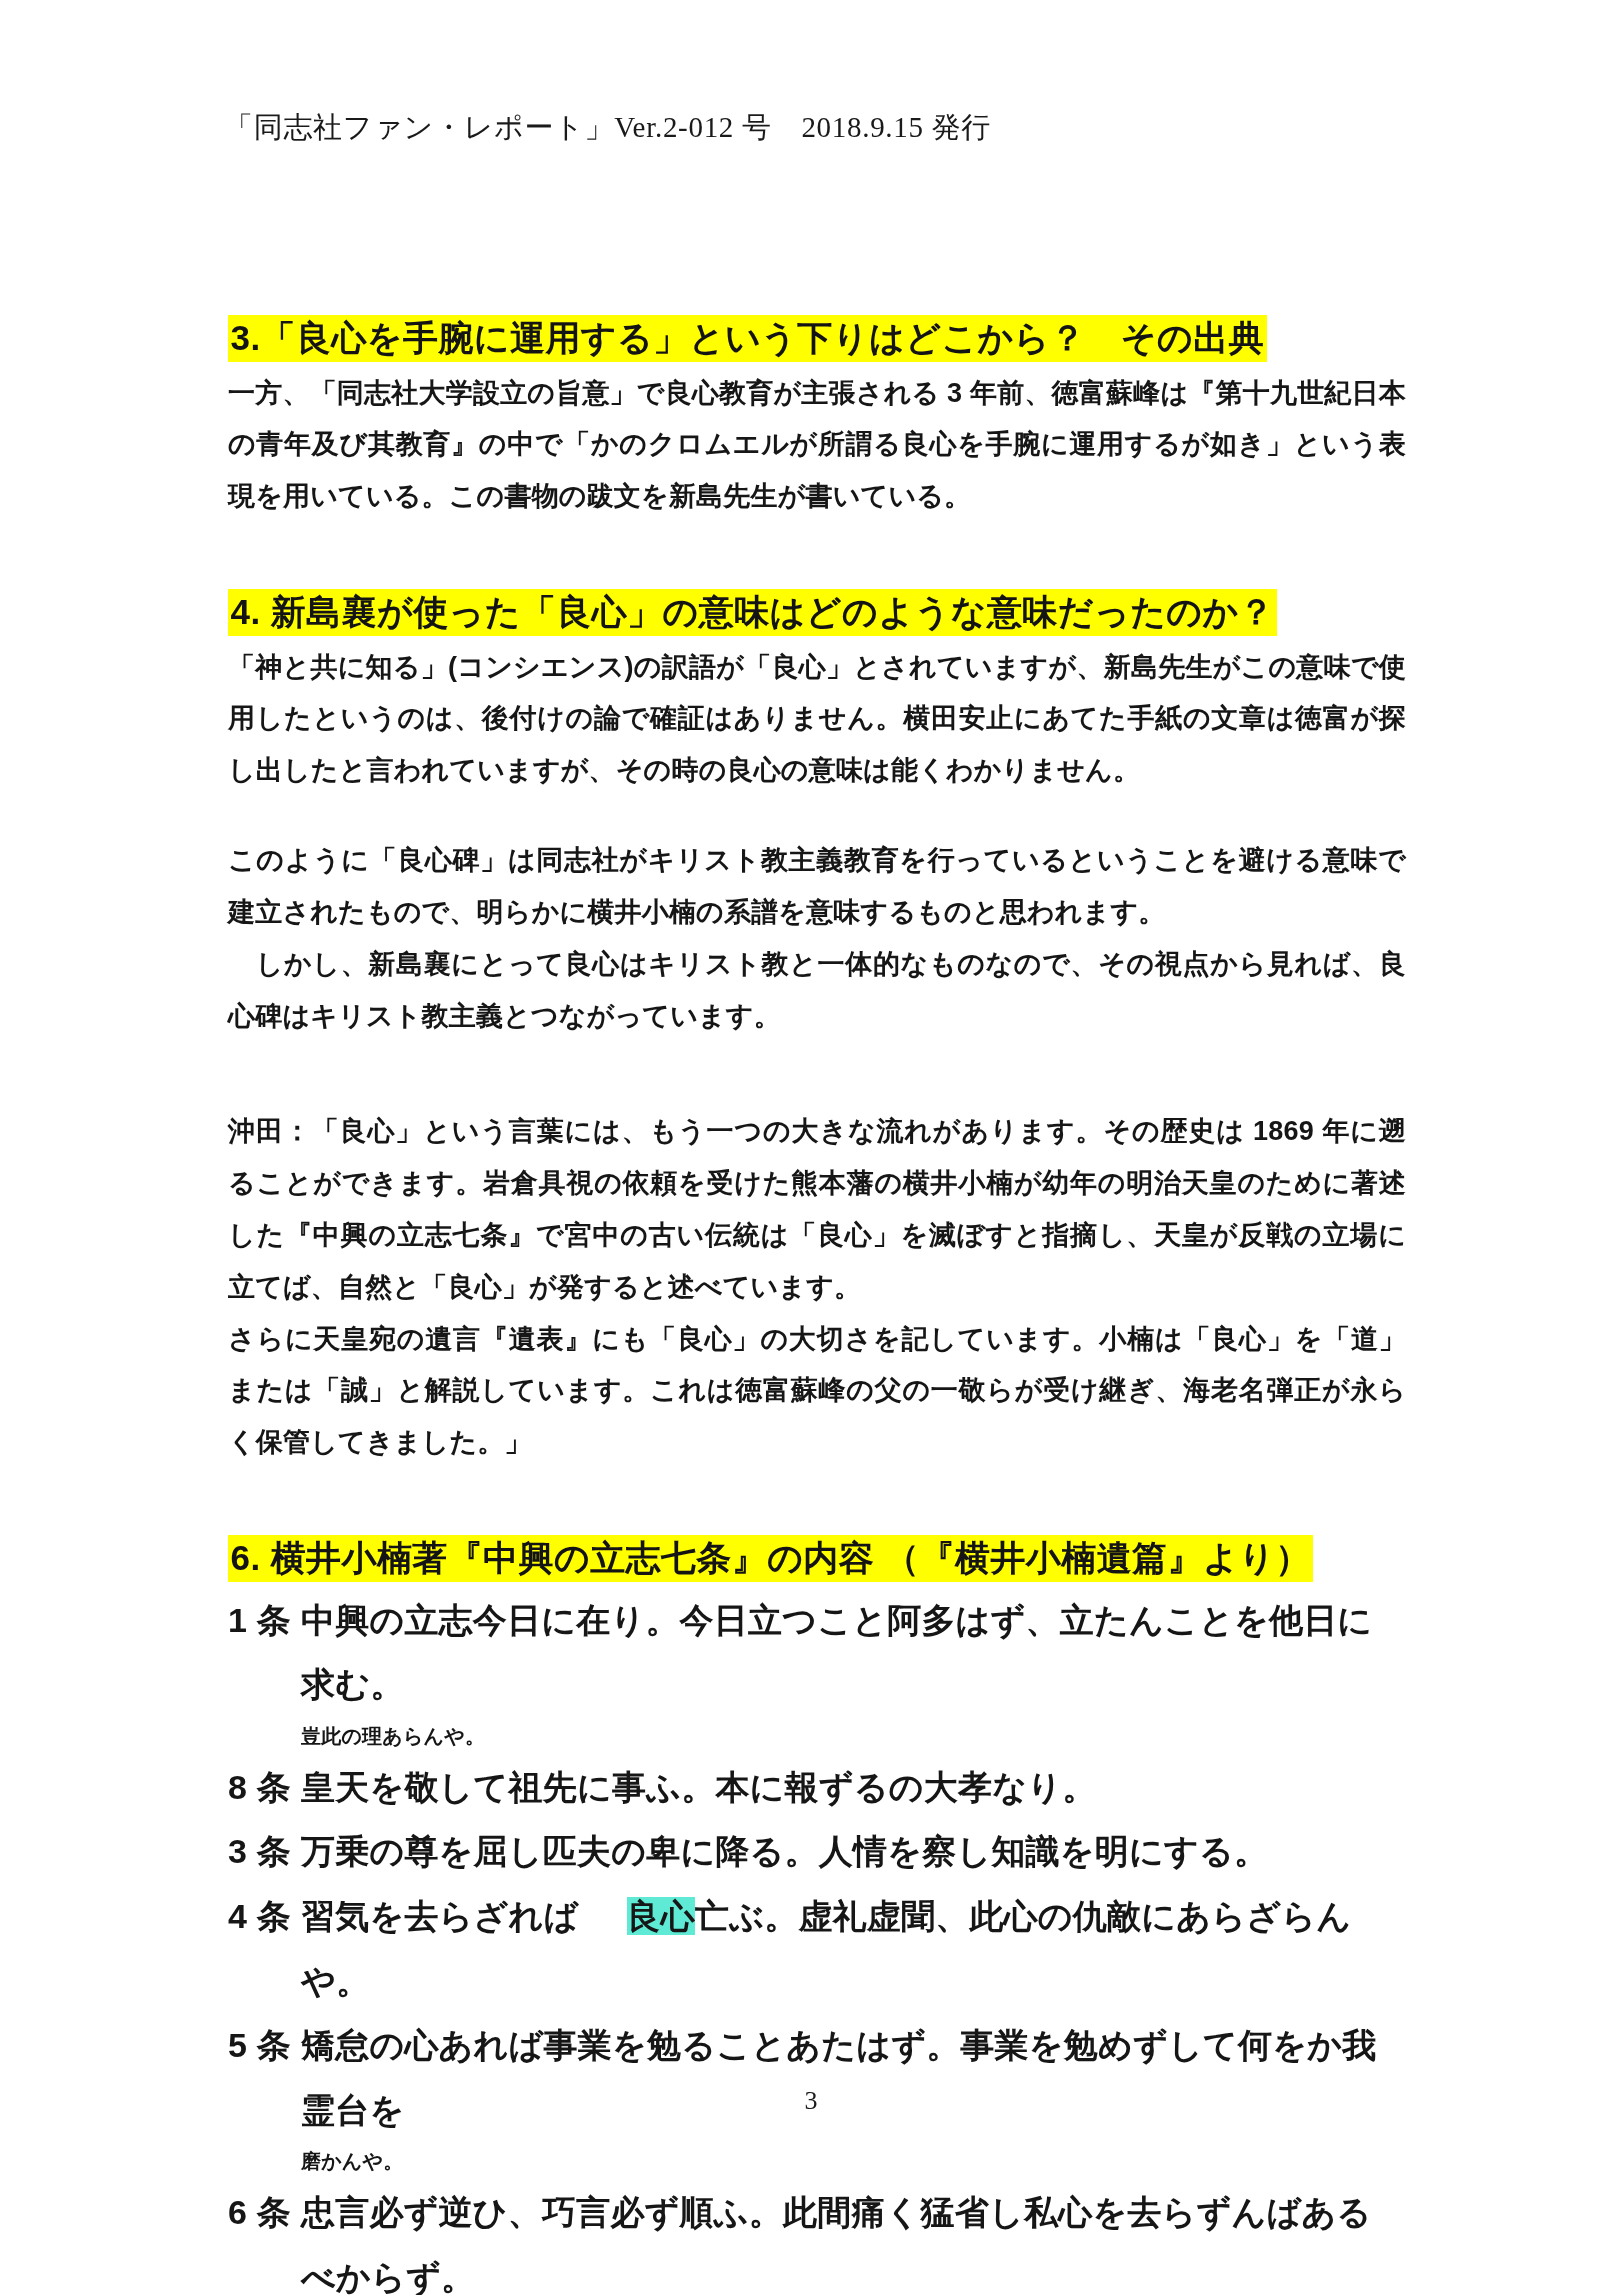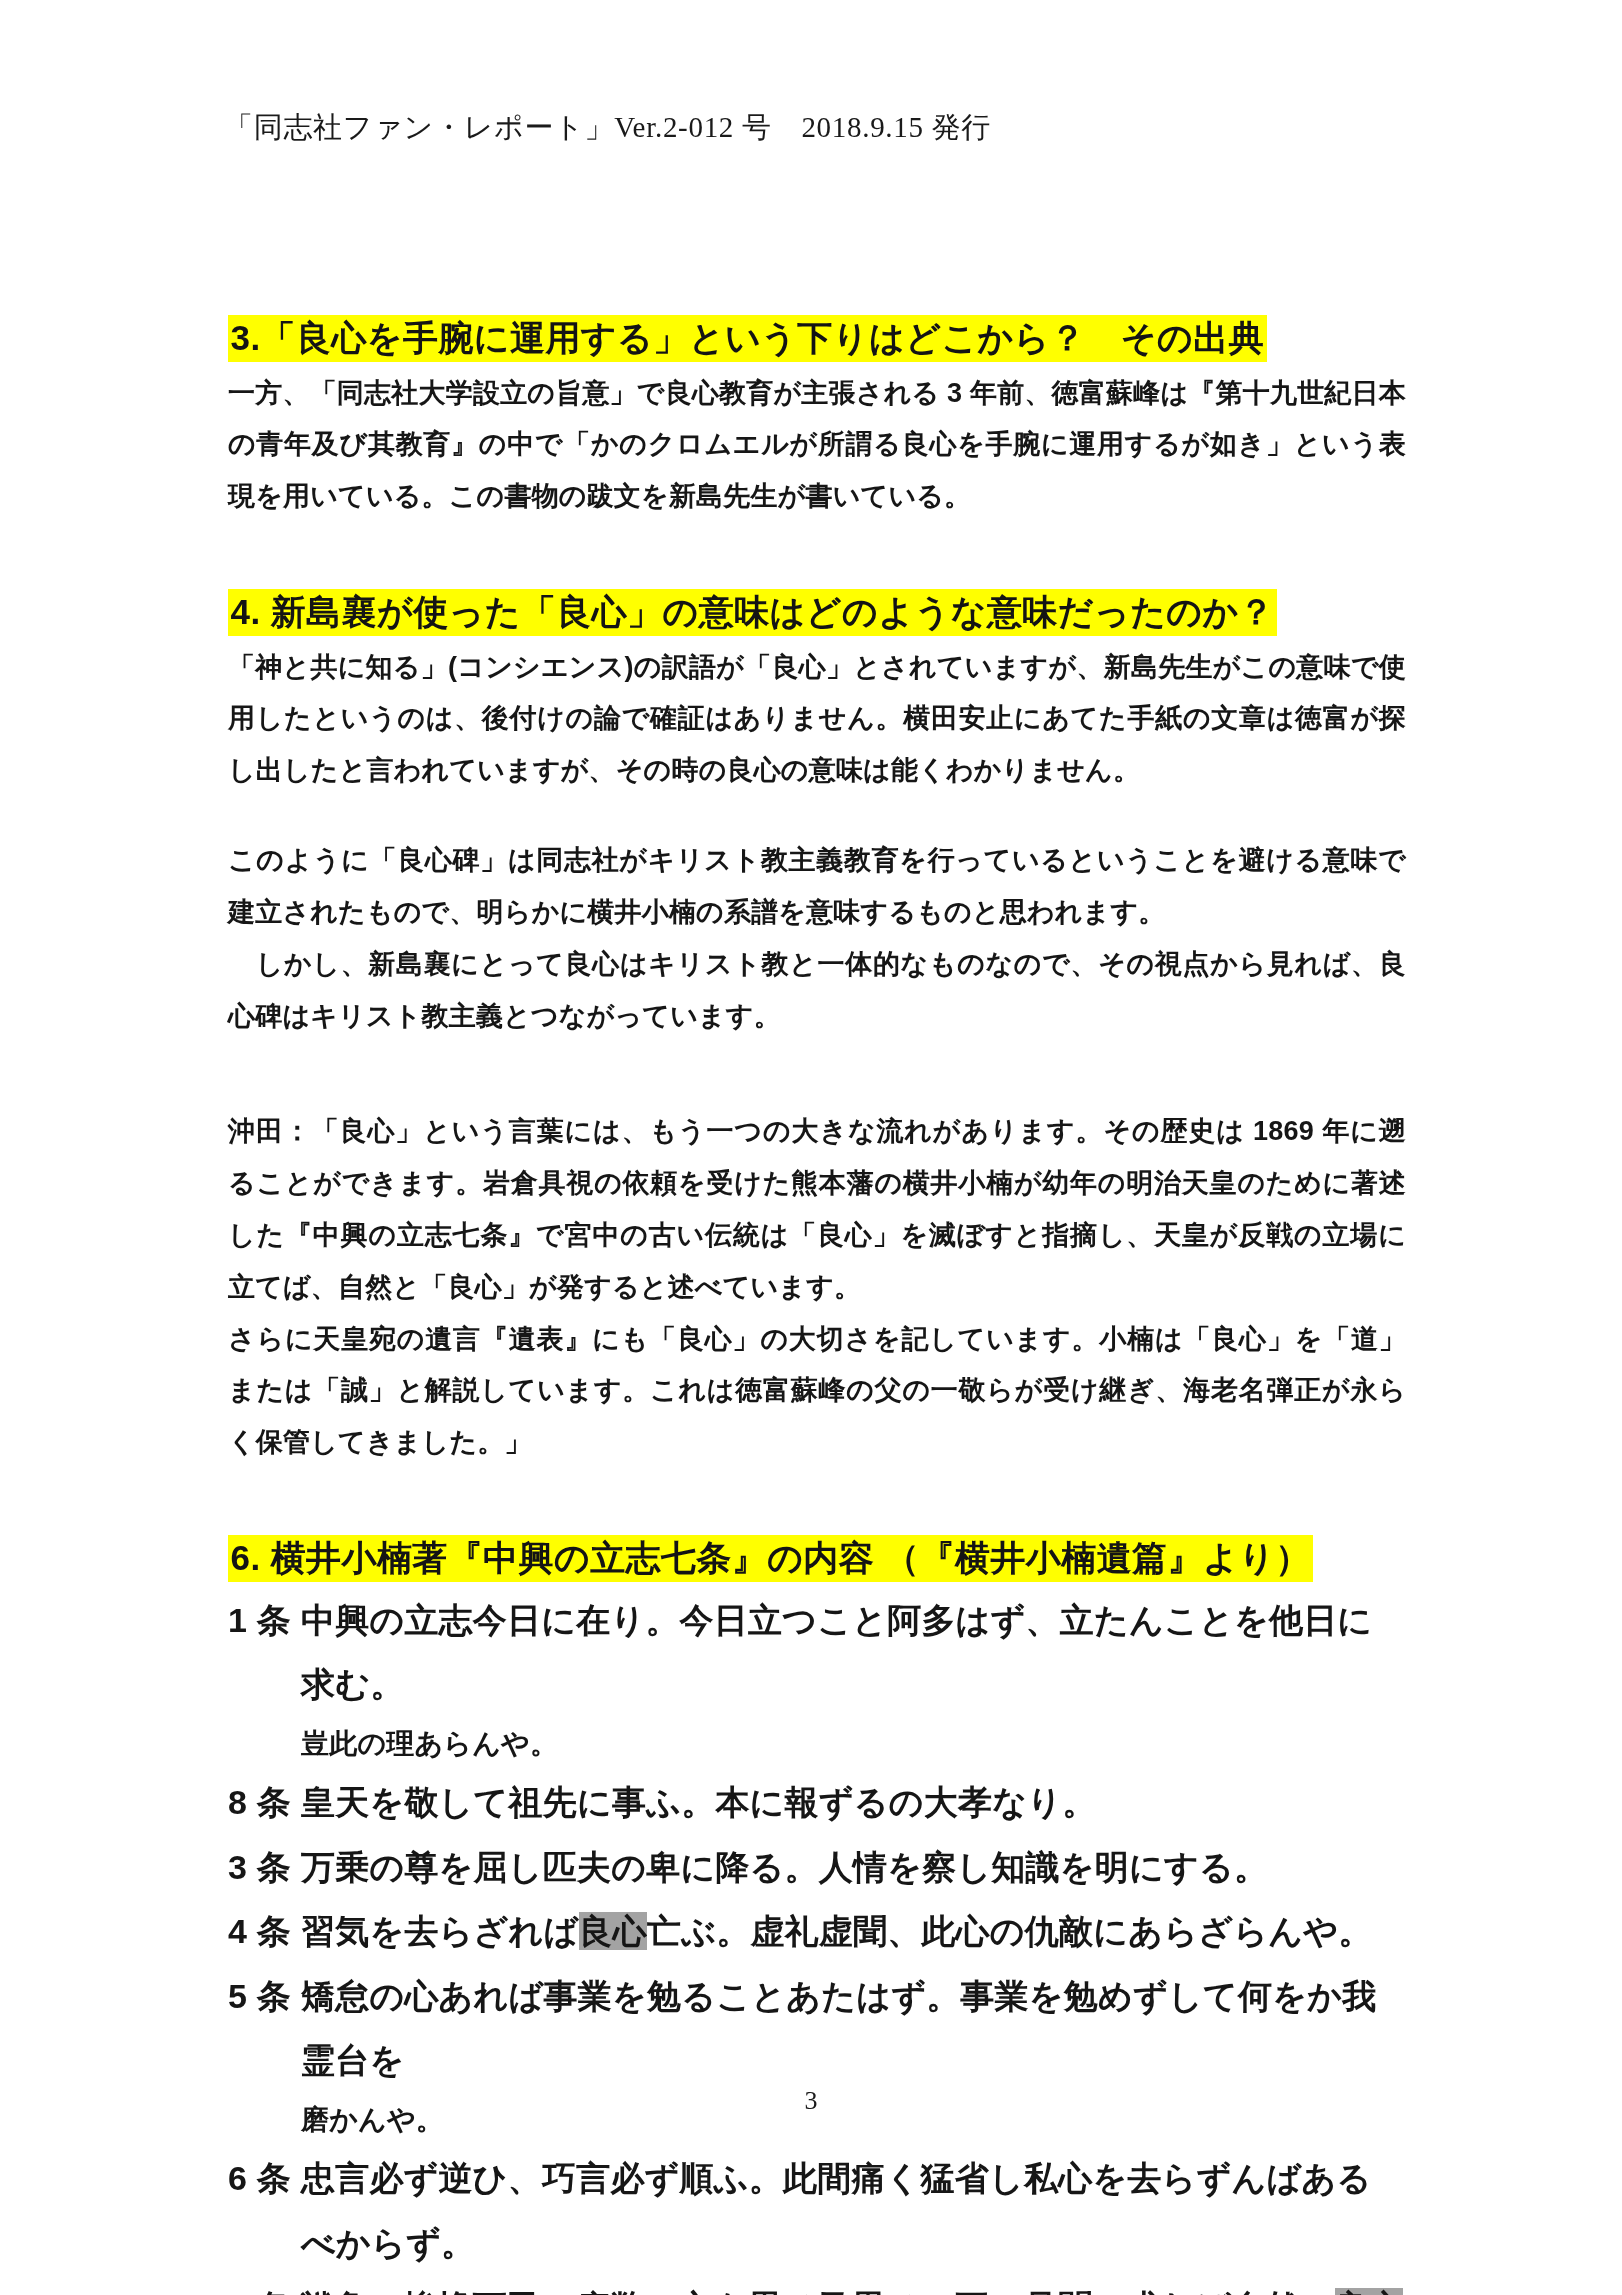--- a/index.html
+++ b/index.html
@@ -86,31 +86,32 @@
     letter-spacing: 0.2px;
     color: #161616;
   }
   .article-num {
     flex: 0 0 auto;
     width: 73px;
     white-space: nowrap;
   }
   .article-text { flex: 1 1 auto; }
   .article-cont {
-    font-size: 28px;
+    font-size: 20px;
     font-weight: bold;
     line-height: 1.9;
     letter-spacing: 0.2px;
     color: #161616;
     padding-left: 73px;
   }
   mark.hl-inline {
-    background: #a3a3a3;
+    background: #5eead4;
     color: #161616;
     padding: 0;
+    margin-left: 48px;
   }
 
   
   .page-number {
     position: absolute;
     left: 0;
     top: 2086px;
     width: 1622px;
     text-align: center;
     font-family: "Liberation Serif", "DejaVu Serif", serif;

